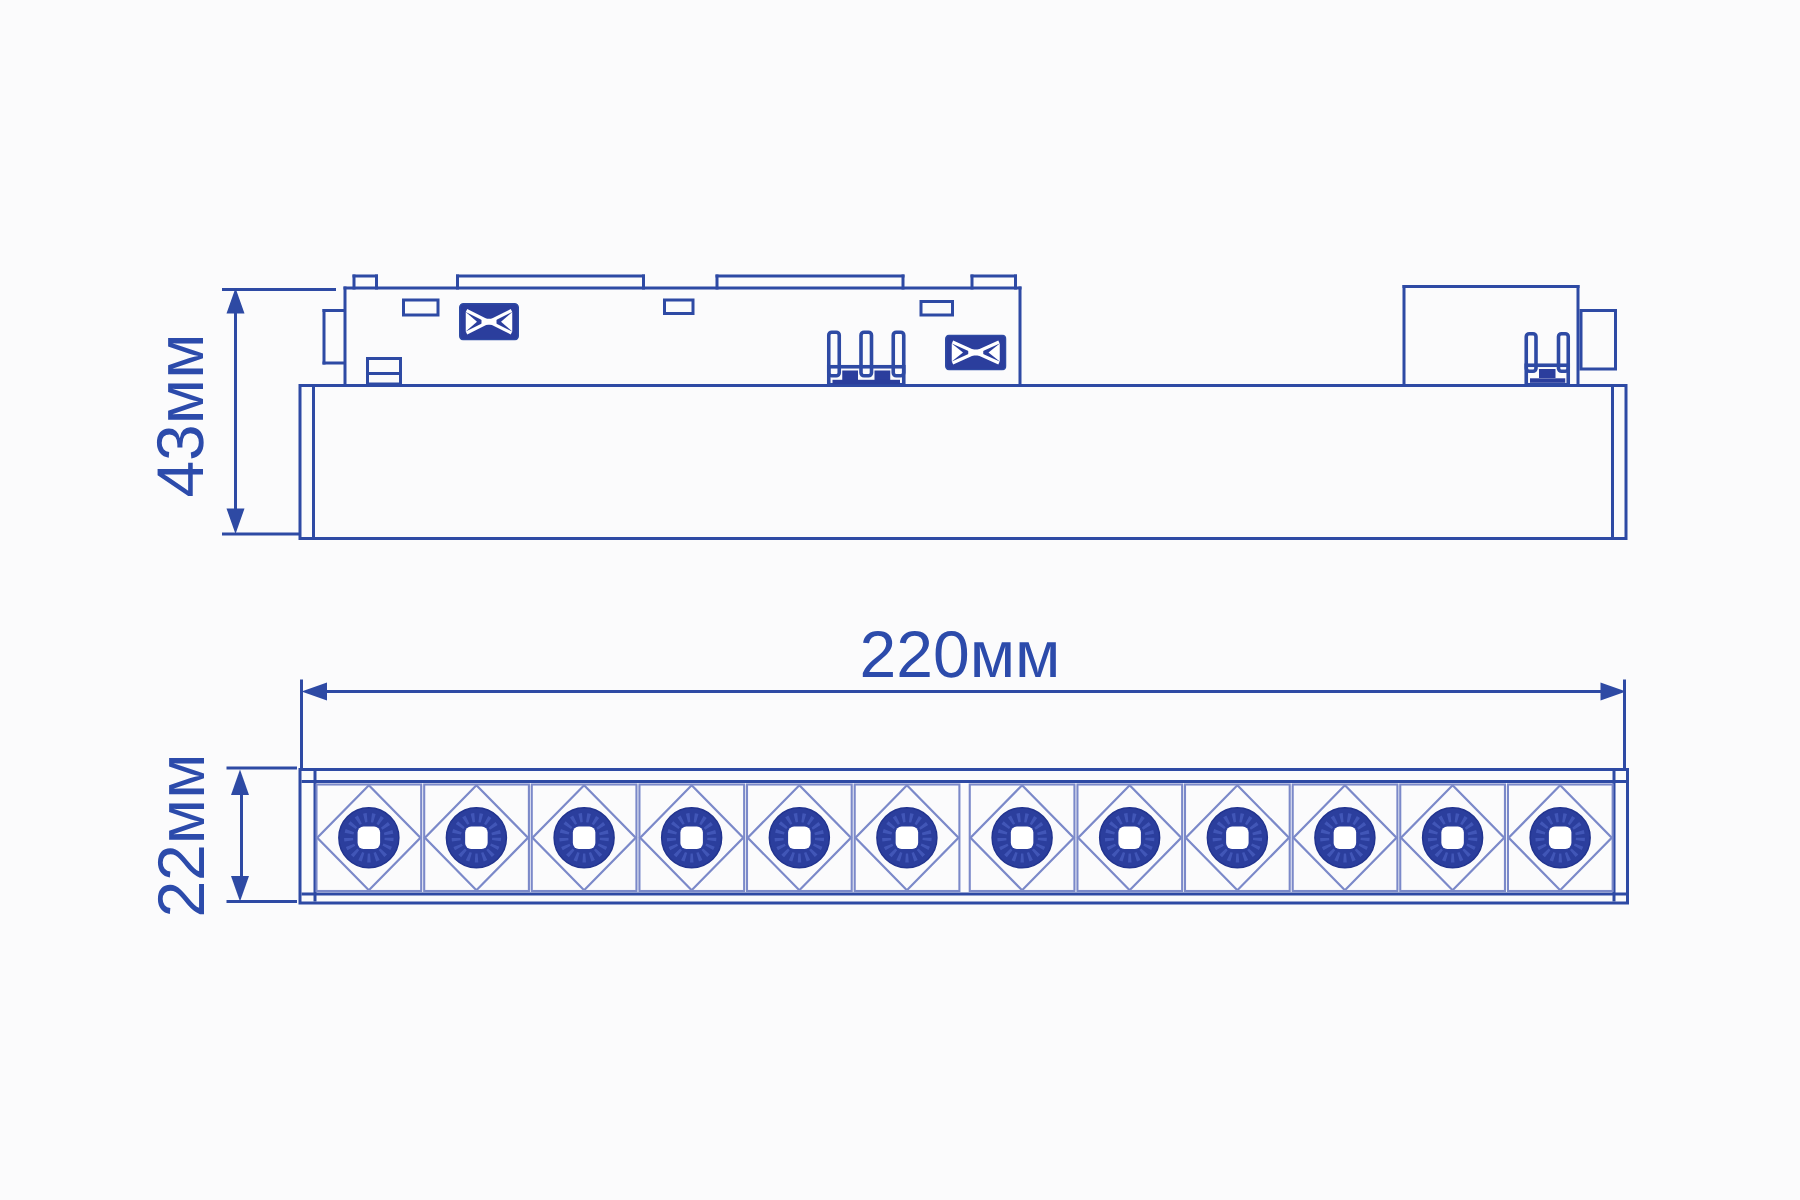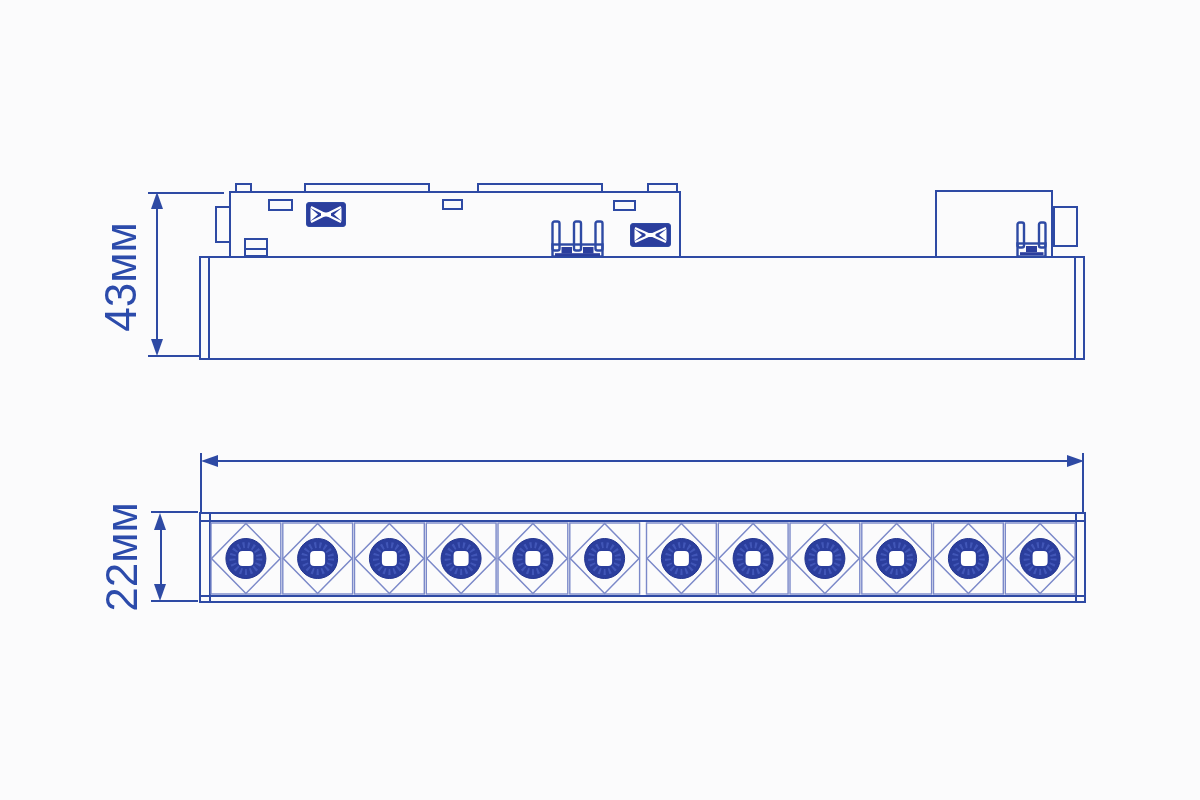--- a/index.html
+++ b/index.html
@@ -107,20 +107,21 @@
         <rect x="23" y="1.5" width="6.5" height="25" rx="2"></rect>
         <rect x="1.5" y="22.5" width="28" height="13"></rect>
       </g>
       <rect x="10" y="25" width="11" height="6" fill="#2b3e9d"></rect>
       <rect x="4" y="31.2" width="23.5" height="3" fill="#2b3e9d"></rect>
     </svg>
   </div>
 
   <div class="abs" style="left:0;top:400px;width:1200px;height:400px;">
 
+    <div class="dim-label" style="left:530px;top:11px;width:220px;">220мм</div>
     <div class="hline" style="left:205px;top:60px;width:875px;"></div>
     <div class="arr left" style="left:201px;top:55px;"></div>
     <div class="arr right" style="left:1067px;top:55px;"></div>
     <div class="vline" style="left:200px;top:53px;height:60px;"></div>
     <div class="vline" style="left:1082px;top:53px;height:60px;"></div>
 
     <div class="dim-label rot" style="left:52px;top:132px;width:140px;height:50px;">22мм</div>
     <div class="hline" style="left:151px;top:111px;width:47px;"></div>
     <div class="hline" style="left:151px;top:200px;width:47px;"></div>
     <div class="vline" style="left:160px;top:129px;height:56px;"></div>

